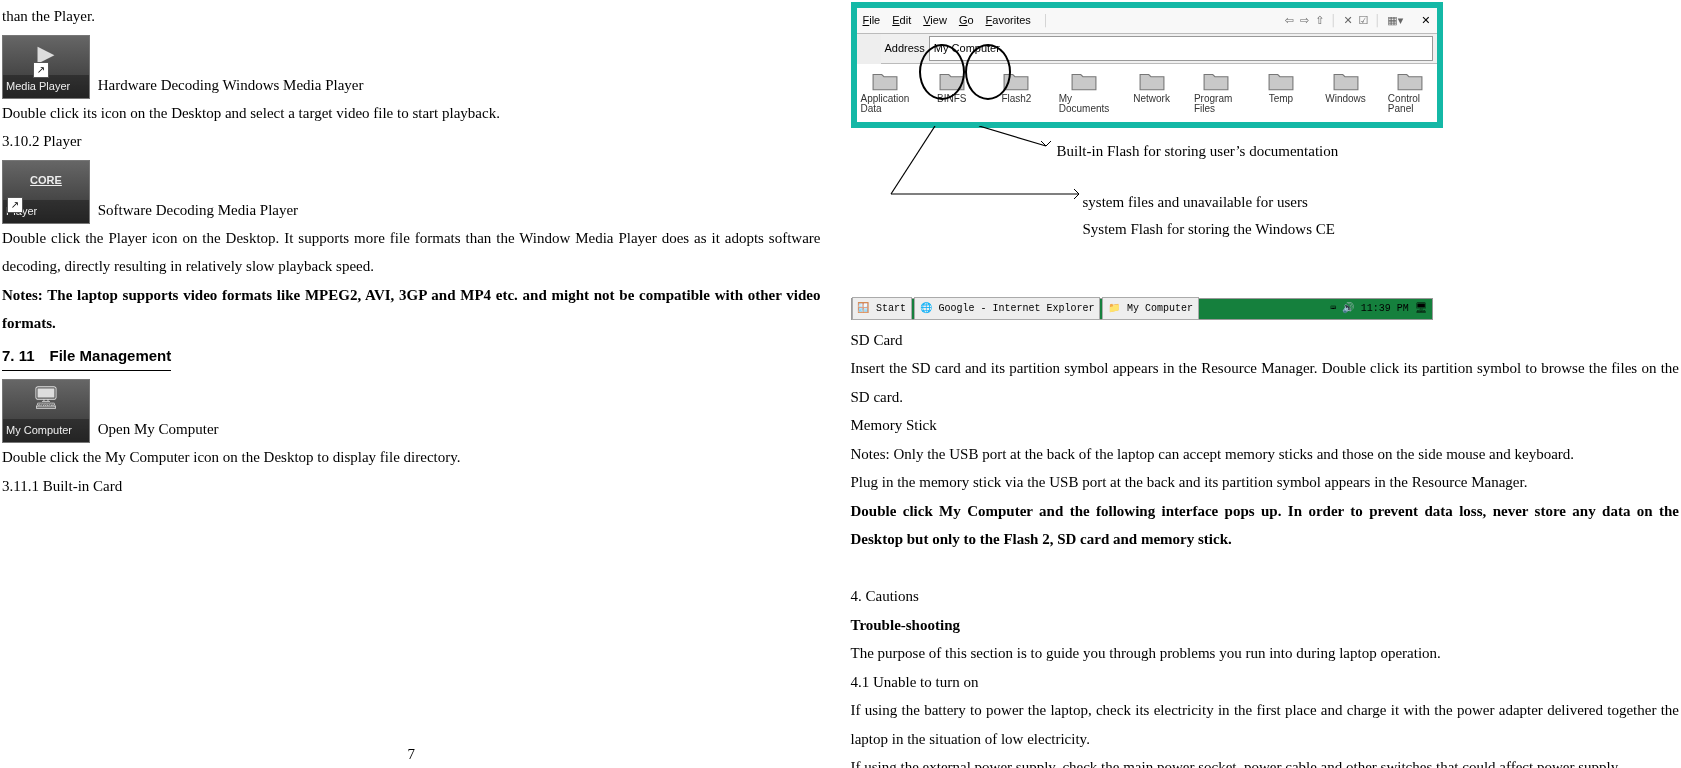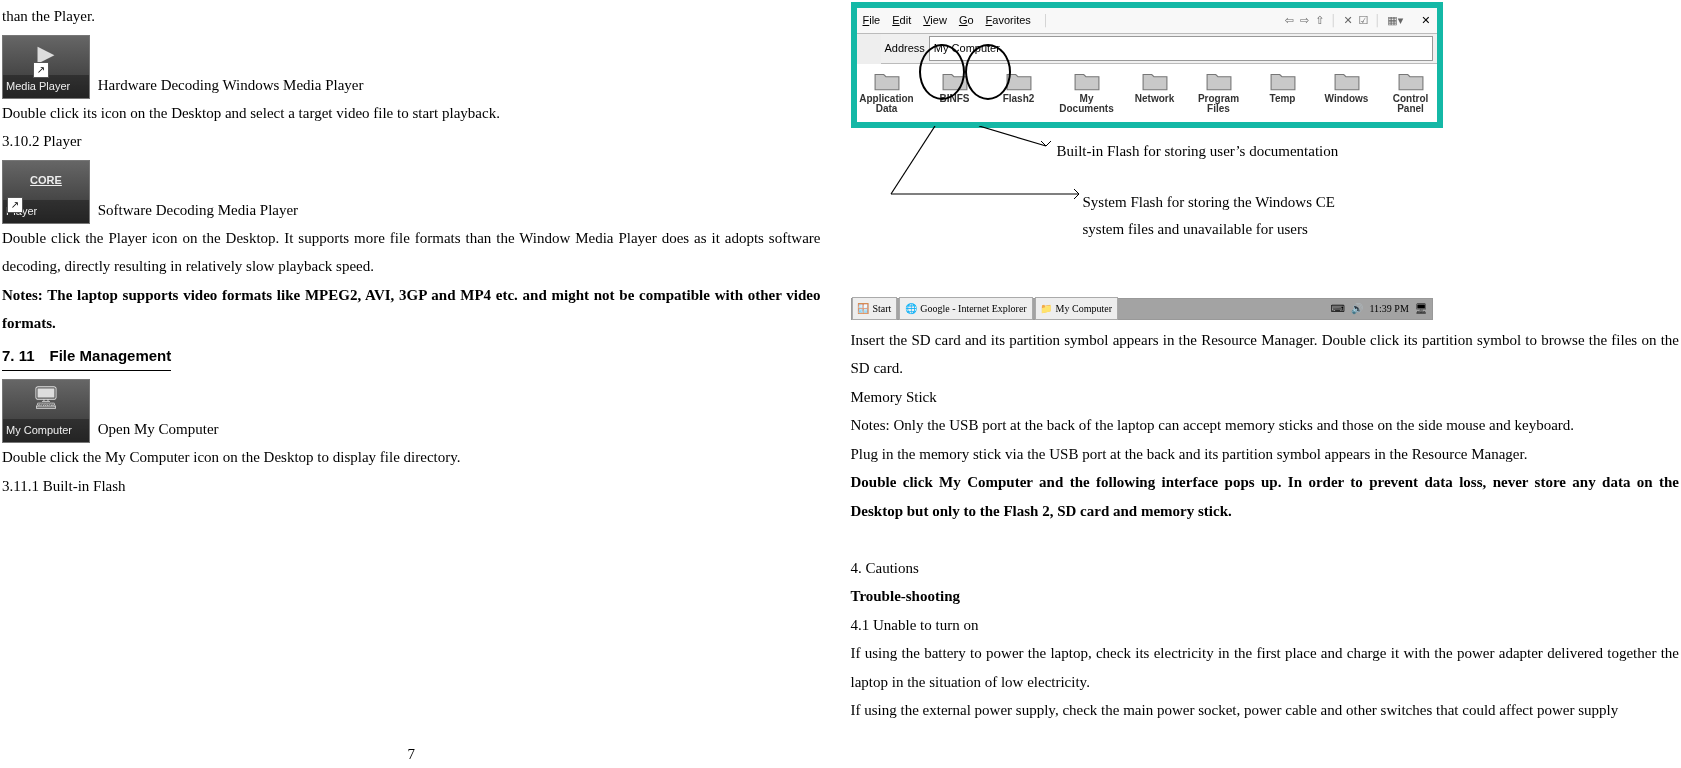--- a/index.html
+++ b/index.html
@@ -139,44 +139,44 @@
     gap: 20px;
   }
   .explorer .fldr {
     display: flex;
     flex-direction: column;
     align-items: center;
     width: 52px;
     gap: 2px;
   }
   .explorer .fldr .foldersvg { width: 26px; height: 22px; }
-  .explorer .fldr span { text-align: center; line-height: 1; font-size: 10px; color: #333; font-weight: bold; }
+  .explorer .fldr span { line-height: 1; font-size: 10px; color: #333; }
   .explorer .circle {
     position: absolute;
     border: 2px solid #000;
     border-radius: 50%;
     pointer-events: none;
   }
   .annotation-block {
     position: relative;
     height: 120px;
     font-family: "Times New Roman", serif;
     font-size: 15px;
   }
   .ann-text { position: absolute; }
   .ann-text p { line-height: 1.8; }
   
   .taskbar {
     width: 580px;
     height: 20px;
-    background: #a3a3a3;
+    background: #15803d;
     border: 1px solid #999;
     display: flex;
     align-items: center;
-    font-family: Liberation Serif, serif;
+    font-family: Liberation Mono, monospace;
     font-size: 10px;
     margin: 4px 0 6px 0;
   }
   .taskbar .btn {
     border: 1px solid #aaa;
     background: #eee;
     padding: 1px 5px;
     margin-right: 2px;
   }
   .taskbar .tray {
@@ -227,21 +227,21 @@
     <div class="icon-box">
       <div class="desktop-icon">
         <div class="icon-glyph">🖥</div>
         <div class="icon-label">My Computer</div>
       </div>
     </div>
     <span>Open My Computer</span>
 
     <p>Double click the My Computer icon on the Desktop to display file directory.</p>
 
-    <p>3.11.1 Built-in Flash</p>
+    <p>3.11.1 Built-in Card</p>
 
     <div class="page-number" style="margin-top:240px;">7</div>
   </div>
 
   <div class="page page-right">
 
     
     <div class="explorer">
       <div class="menubar">
         <span class="underline-first">File</span>
@@ -334,48 +334,50 @@
         <line x1="195" y1="20" x2="195" y2="20" stroke="#000"></line>
         <path d="M190 15 L195 20 L200 15" fill="none" stroke="#000"></path>
         <line x1="84" y1="0" x2="40" y2="68" stroke="#000" stroke-width="1.2"></line>
         <line x1="40" y1="68" x2="228" y2="68" stroke="#000" stroke-width="1.2"></line>
         <path d="M223 63 L228 68 L223 73" fill="none" stroke="#000"></path>
       </svg>
       <div class="ann-text" style="left:206px;top:4px;">
         <p>Built-in Flash for storing user’s documentation</p>
       </div>
       <div class="ann-text" style="left:232px;top:55px;width:320px;text-align:justify;">
+        <p>system files and unavailable for users</p>
         <p>System Flash for storing the Windows CE</p>
-        <p>system files and unavailable for users</p>
       </div>
     </div>
 
     <div style="height:40px;"></div>
 
     
     <div class="taskbar">
       <div class="btn">🪟 <span>Start</span></div>
       <div class="btn">🌐 <span>Google - Internet Explorer</span></div>
       <div class="btn">📁 <span>My Computer</span></div>
       <div class="tray">
         <span>⌨</span>
         <span>🔊</span>
         <span>11:39 PM</span>
         <span>🖥</span>
       </div>
     </div>
 
+    <p>SD Card</p>
     <p class="justify">Insert the SD card and its partition symbol appears in the Resource Manager. Double click its partition symbol to browse the files on the SD card.</p>
     <p>Memory Stick</p>
     <p class="justify">Notes: Only the USB port at the back of the laptop can accept memory sticks and those on the side mouse and keyboard.</p>
     <p class="justify">Plug in the memory stick via the USB port at the back and its partition symbol appears in the Resource Manager.</p>
     <p class="bold justify">Double click My Computer and the following interface pops up. In order to prevent data loss, never store any data on the Desktop but only to the Flash 2, SD card and memory stick.</p>
 
     <br>
     <p>4. Cautions</p>
     <p class="bold">Trouble-shooting</p>
+    <p class="justify">The purpose of this section is to guide you through problems you run into during laptop operation.</p>
     <p>4.1 Unable to turn on</p>
     <p class="justify">If using the battery to power the laptop, check its electricity in the first place and charge it with the power adapter delivered together the laptop in the situation of low electricity.</p>
     <p class="justify">If using the external power supply, check the main power socket, power cable and other switches that could affect power supply</p>
 
     
   </div>
 </div>
 
 </body></html>

